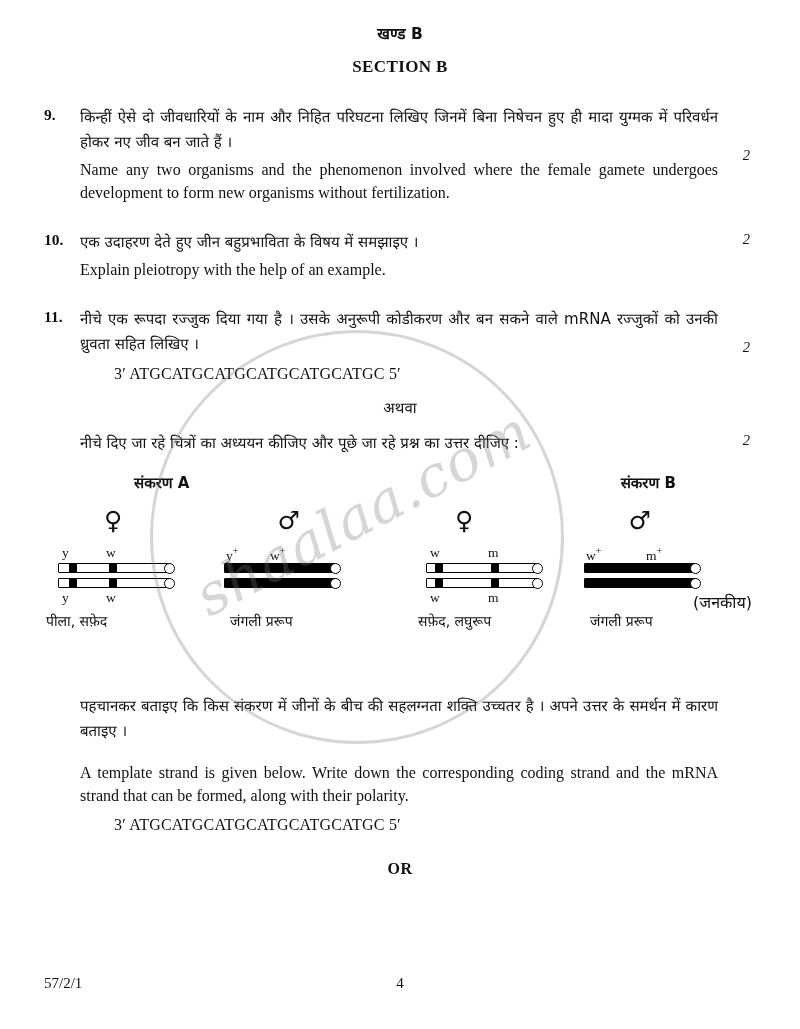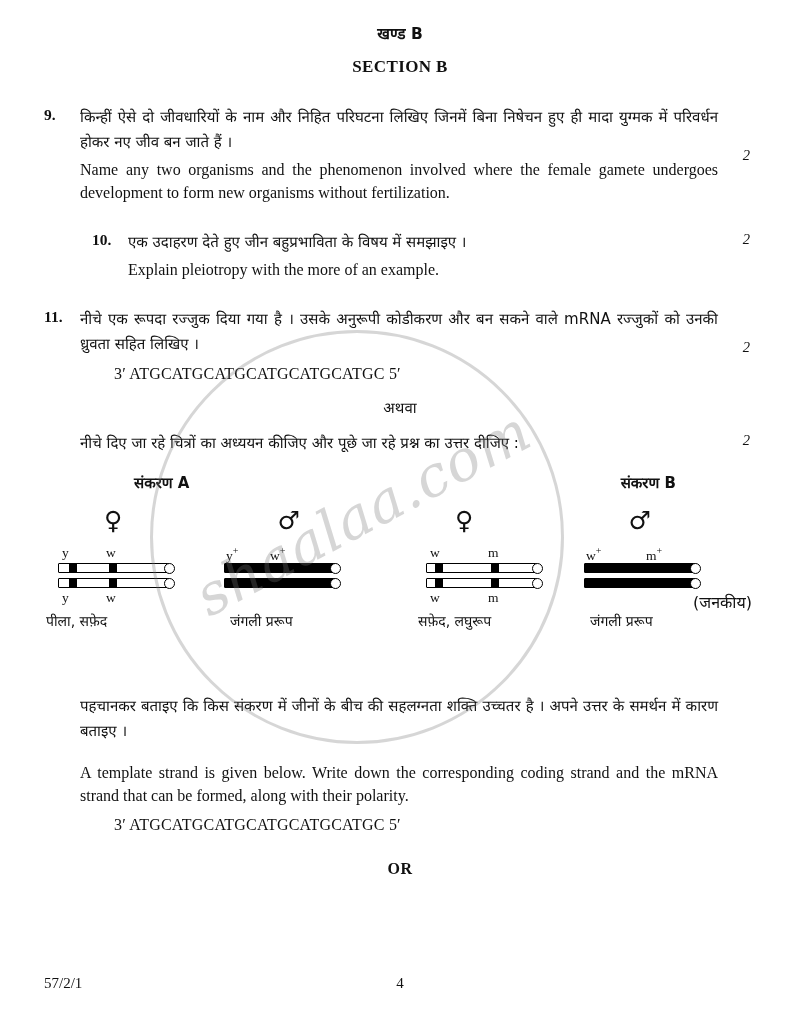--- a/index.html
+++ b/index.html
@@ -247,25 +247,25 @@
 
   <div class="q">
     <div class="q-num">9.</div>
     <div class="q-body">
       <div class="hi">किन्हीं ऐसे दो जीवधारियों के नाम और निहित परिघटना लिखिए जिनमें बिना निषेचन हुए ही मादा युग्मक में परिवर्धन होकर नए जीव बन जाते हैं ।</div>
       <div class="en just">Name any two organisms and the phenomenon involved where the female gamete undergoes development to form new organisms without fertilization.</div>
     </div>
     <div class="marks" style="top:42px;">2</div>
   </div>
 
-  <div class="q" style="margin-top:26px;margin-left:48px;">
+  <div class="q" style="margin-top:26px;">
     <div class="q-num">10.</div>
     <div class="q-body">
       <div class="hi">एक उदाहरण देते हुए जीन बहुप्रभाविता के विषय में समझाइए ।</div>
-      <div class="en">Explain pleiotropy with the more of an example.</div>
+      <div class="en">Explain pleiotropy with the help of an example.</div>
     </div>
     <div class="marks" style="top:1px;">2</div>
   </div>
 
   <div class="q" style="margin-top:26px; display:block;">
     <div style="display:flex; position:relative;">
       <div class="q-num">11.</div>
       <div class="q-body">
         <div class="hi">नीचे एक रूपदा रज्जुक दिया गया है । उसके अनुरूपी कोडीकरण और बन सकने वाले mRNA रज्जुकों को उनकी ध्रुवता सहित लिखिए ।</div>
       </div>

